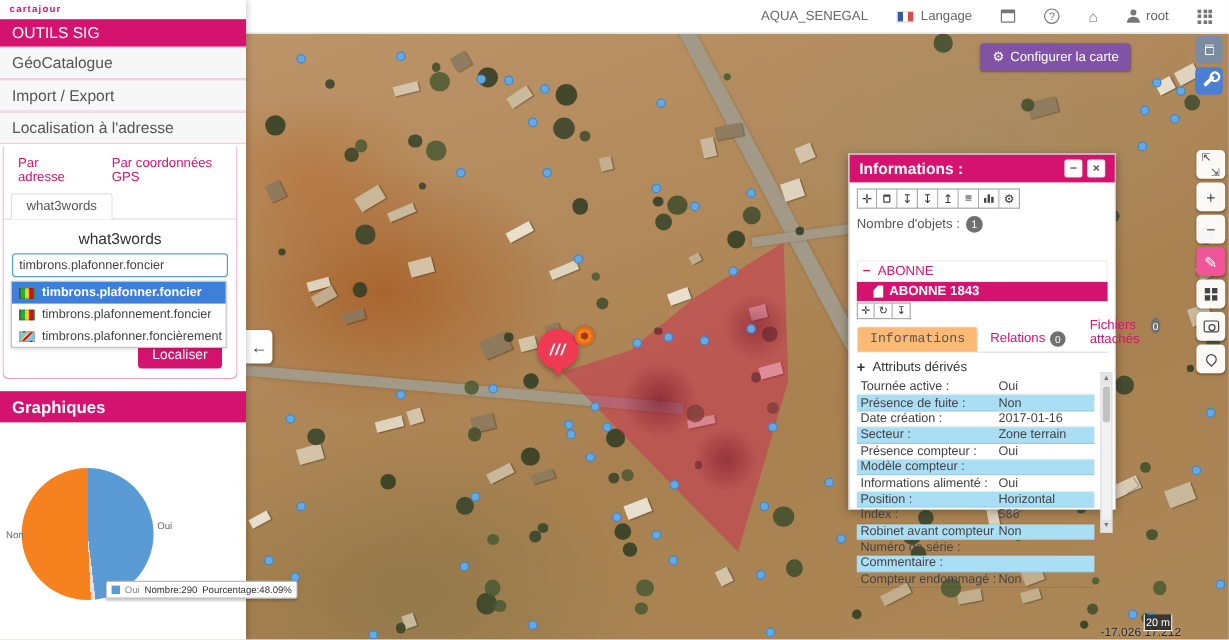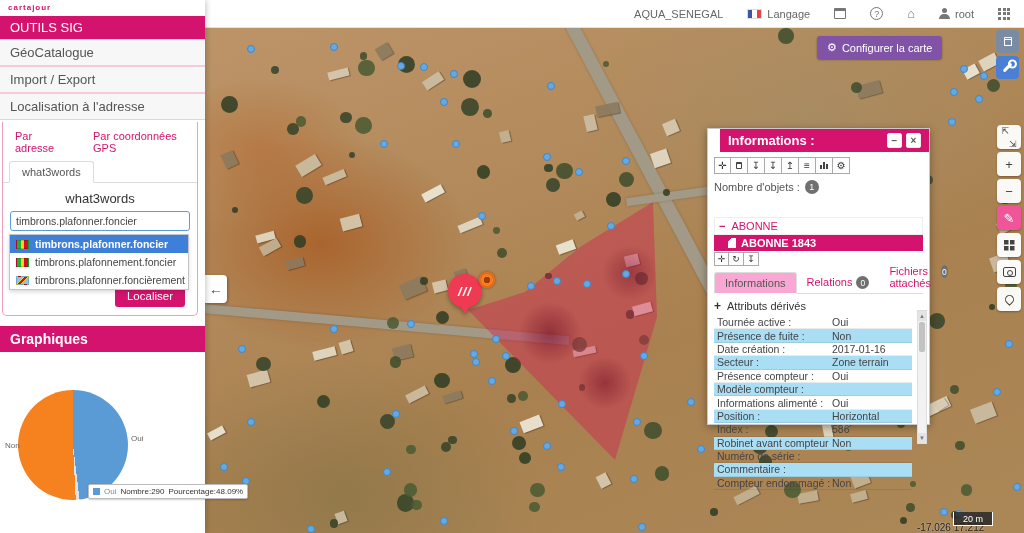--- a/index.html
+++ b/index.html
@@ -92,47 +92,47 @@
   .ci-expand::before { content:"⇱"; position:absolute; left:-1px; top:-5px; font-size:9px; }
   .ci-expand::after { content:"⇲"; position:absolute; right:-1px; bottom:-5px; font-size:9px; }
   .ci-trash { width:8px; height:9px; border:1px solid #fff; border-top:3px double #fff; border-radius:1px; display:inline-block; }
   .ci-wrench { width:3px; height:11px; background:#fff; border-radius:2px; transform:rotate(45deg); position:relative; display:inline-block; }
   .ci-wrench::before { content:""; position:absolute; left:-2px; top:-5px; width:5px; height:5px; border:2px solid #fff; border-radius:50%; }
   .ci-grid4 { width:11px; height:11px; display:inline-block;
     background:conic-gradient(#444 0 0) 0 0/4.5px 4.5px, conic-gradient(#444 0 0) 6.5px 0/4.5px 4.5px, conic-gradient(#444 0 0) 0 6.5px/4.5px 4.5px, conic-gradient(#444 0 0) 6.5px 6.5px/4.5px 4.5px; background-repeat:no-repeat; }
   .ci-cam { width:13px; height:10px; border:1.5px solid #444; border-radius:2px; position:relative; display:inline-block; }
   .ci-cam::after { content:""; position:absolute; left:3px; top:1.5px; width:4px; height:4px; border:1.5px solid #444; border-radius:50%; }
   .ci-pinloc { width:9px; height:9px; border:1.5px solid #444; border-radius:50% 50% 50% 0; transform:rotate(-45deg); display:inline-block; }
-  #scalebar { position:absolute; left:748px; top:484px; width:40px; height:14px; background:rgba(40,40,40,.85); border:1px solid #fff; border-top:none; color:#fff; font-size:9px; display:flex; align-items:center; justify-content:center; z-index:8; }
+  #scalebar { position:absolute; left:748px; top:484px; width:24px; height:14px; background:rgba(40,40,40,.85); border:1px solid #fff; border-top:none; color:#fff; font-size:9px; display:flex; align-items:center; justify-content:center; z-index:8; }
   #coords { position:absolute; left:712px; top:494px; font-size:10px; color:#222; z-index:7; text-shadow:0 0 2px rgba(255,255,255,.6); }
 
   
   #info-panel { position:absolute; left:707px; top:128px; width:223px; height:297px; background:#fff; border:1px solid #c9c9c9; box-shadow:0 2px 8px rgba(0,0,0,.35); z-index:25; }
-  #info-hdr { background:#d4136e; color:#fff; font-size:13px; font-weight:bold; padding:4px 8px; display:flex; align-items:center;margin-left:12px; }
+  #info-hdr { background:#d4136e; color:#fff; font-size:13px; font-weight:bold; padding:4px 8px; display:flex; align-items:center; }
   #info-hdr .spacer { flex:1; }
   .hdr-btn { width:15px; height:15px; background:#fff; border:1px solid #eee; border-radius:2px; color:#555; font-size:10px; line-height:13px; text-align:center; margin-left:4px; cursor:pointer; }
   #info-body { padding:5px 6px 0; position:relative; }
   #info-toolbar { display:flex; }
   .tb-btn { width:17px; height:17px; border:1px solid #aaa; border-left:none; background:#fdfdfd; display:flex; align-items:center; justify-content:center; font-size:10px; color:#333; cursor:pointer; }
   .tb-btn:first-child { border-left:1px solid #aaa; }
   .ci-trash-d { width:6px; height:7px; border:1px solid #444; border-top:2.5px double #444; border-radius:1px; display:inline-block; }
   .ci-bars { display:inline-flex; align-items:flex-end; gap:1px; }
   .ci-bars i { width:2px; background:#444; display:inline-block; }
   #nb-row { display:flex; align-items:center; gap:5px; font-size:11px; color:#555; margin:6px 0 23px; }
   #nb-badge { width:14px; height:14px; border-radius:50%; background:#707070; color:#fff; font-size:9px; display:inline-flex; align-items:center; justify-content:center; }
   #group-row { border:1px solid #eee; font-size:11px; color:#d4136e; padding:2px 4px; display:flex; align-items:center; gap:6px; }
   #group-row .minus { font-weight:bold; cursor:pointer; }
   #sel-row { background:#d4136e; color:#fff; font-size:11px; font-weight:bold; padding:2px 4px 2px 14px; display:flex; align-items:center; gap:5px; }
   .ci-file { width:8px; height:10px; background:linear-gradient(135deg,transparent 2.5px,#fff 2.5px); display:inline-block; }
   #mini-toolbar { display:flex; margin:1px 0 4px; }
   .mtb-btn { width:15px; height:14px; border:1px solid #aaa; border-left:none; background:#fdfdfd; display:flex; align-items:center; justify-content:center; font-size:9px; color:#333; cursor:pointer; }
   .mtb-btn:first-child { border-left:1px solid #aaa; }
   #tabs-row { display:flex; align-items:flex-end; border-bottom:1px solid #ddd; height:24px; }
   .itab { font-size:11px; padding:4px 10px; display:flex; gap:4px; cursor:pointer; }
-  .itab.active { color:#555; border:1px solid #ddd; border-bottom:1px solid #fff; border-radius:3px 3px 0 0; position:relative; top:1px; background:#f9a8d4; }
+  .itab.active { color:#555; border:1px solid #ddd; border-bottom:1px solid #fff; border-radius:3px 3px 0 0; position:relative; top:1px; background:#fdba74;font-family:Liberation Mono, monospace; }
   .itab:not(.active) { color:#d4136e; }
   .tab-badge { width:13px; height:13px; border-radius:50%; background:#707070; color:#fff; font-size:8.5px; display:inline-flex; align-items:center; justify-content:center; }
   #deriv-row { font-size:11px; color:#333; margin:5px 0 3px; display:flex; align-items:center; gap:6px; }
   #deriv-row b { font-size:12px; }
   #attr-table { width:198px; }
   .arow { display:flex; font-size:10.5px; color:#444; height:13.4px; align-items:center; border-bottom:1px solid rgba(0,0,0,.08); }
   .arow.alt { background:#aadef5; }
   .arow .al { width:118px; padding-left:3px; white-space:nowrap; overflow:hidden; }
   .arow .av { flex:1; white-space:nowrap; overflow:hidden; }
   #vscroll { position:absolute; right:2px; top:158px; width:10px; height:134px; background:#f2f2f2; border:1px solid #ddd; }

